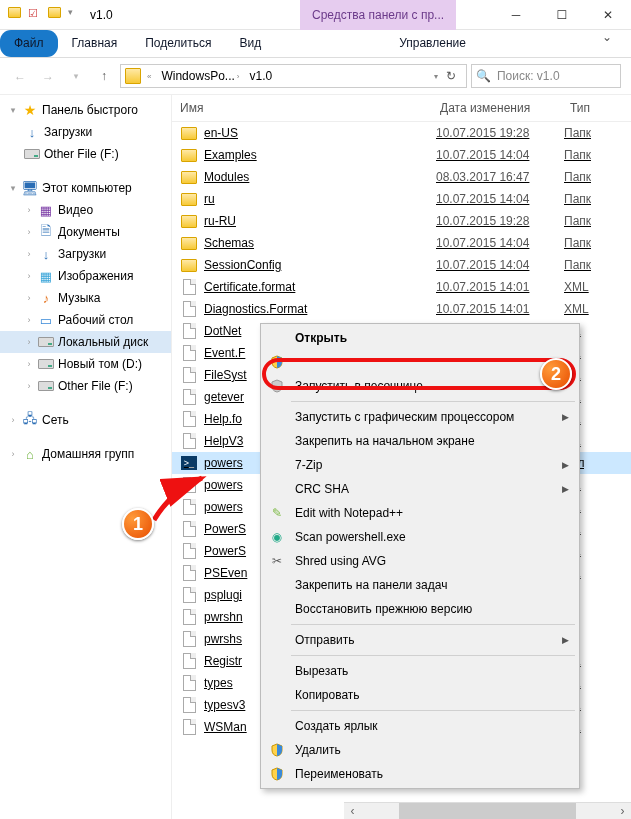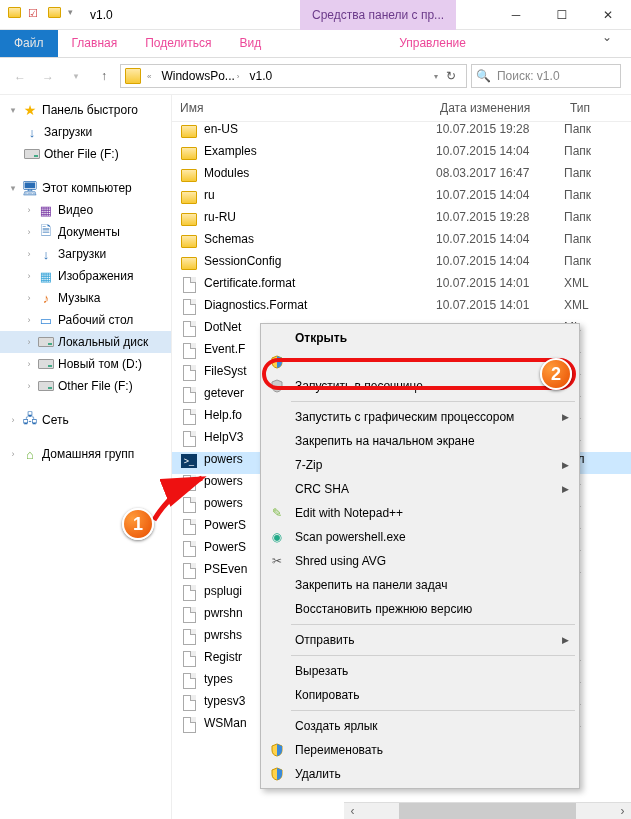--- a/index.html
+++ b/index.html
@@ -9,22 +9,22 @@
 .titlebar { height: 30px; display: flex; align-items: center; background: #fff; border-bottom: 1px solid #e5e5e5; }
 .titlebar .folder-icons { display: flex; align-items: center; gap: 4px; padding-left: 8px; }
 .titlebar .folder-icons span { width: 16px; height: 16px; display: inline-block; }
 .title-text { margin-left: 6px; color: #000; flex: 0 0 auto; }
 .ribbon-context { margin-left: auto; background: #e6ccef; color: #6b3a8a; padding: 5px 12px; font-size: 12px; position: absolute; left: 300px; top: 0; height: 30px; display:flex; align-items:center; }
 .win-controls { display: flex; margin-left: auto; }
 .win-controls div { width: 46px; height: 30px; display: flex; align-items: center; justify-content: center; color: #333; }
 
 
 .ribbon { height: 28px; display: flex; align-items: stretch; border-bottom: 1px solid #ddd; background: #fff; }
-.ribbon-tab { padding: 6px 14px; color: #ec4899; cursor: default; }
-.ribbon-tab.file { background: #1979ca; color: #e5e5e5; }
+.ribbon-tab { padding: 6px 14px; color: #0f172a; cursor: default; }
+.ribbon-tab.file { background: #1979ca; color: #0f172a; border-radius: 11px; }
 .ribbon-caret { width: 28px; display: flex; align-items: center; justify-content: center; color: #555; position:absolute; right:10px; }
 
 
 .addr-row { height: 36px; display: flex; align-items: center; padding: 4px 10px 4px 8px; gap: 4px; }
 .nav-btn { width: 24px; height: 24px; display: flex; align-items: center; justify-content: center; color: #bbb; }
 .nav-btn.enabled { color: #555; }
 .addr-box { flex: 1; height: 24px; border: 1px solid #ccc; display: flex; align-items: center; padding: 0 4px; gap: 2px; min-width: 0; }
 .addr-box .folder-icon { width: 16px; height: 16px; background: linear-gradient(#ffe9a6,#f7c936); border: 1px solid #d9a400; border-radius: 1px; }
 .addr-seg { padding: 0 4px; display: flex; align-items: center; gap: 2px; white-space: nowrap; }
 .addr-caret { color: #888; font-size: 8px; }
@@ -41,21 +41,21 @@
 .tree-item.selected { background: #d9e8f7; }
 .tree-sep { height: 12px; }
 
 
 .files { flex: 1; overflow: hidden; position: relative; }
 .file-header { display: flex; border-bottom: 1px solid #eee; color: #555; }
 .file-header div { padding: 6px 8px; }
 .col-name { width: 260px; }
 .col-date { width: 130px; }
 .col-type { flex: 1; }
-.file-row { display: flex; height: 22px; padding-left: 8px; }
+.file-row { display: flex; align-items: center; height: 22px; padding-left: 8px; text-decoration: underline; }
 .file-row .ico { width: 18px; height: 18px; display: inline-flex; align-items: center; justify-content: center; margin-right: 6px; }
 .file-row .name { width: 232px; white-space: nowrap; overflow: hidden; text-overflow: clip; }
 .file-row .date { width: 128px; color: #555; }
 .file-row .type { color: #555; overflow: hidden; white-space: nowrap; }
 .file-row.selected { background: #cce8ff; }
 .file-row.selected .name, .file-row.selected .date, .file-row.selected .type { color: #000; }
 
 
 .ctx-menu { position: absolute; left: 260px; top: 323px; width: 320px; background: #f0f0f0; border: 1px solid #bcbcbc; box-shadow: 3px 3px 6px rgba(0,0,0,0.25); padding: 2px; z-index: 50; }
 .ctx-item { display: flex; align-items: center; height: 24px; padding: 0 8px 0 4px; gap: 8px; }
@@ -573,30 +573,30 @@
       <span class="ico"></span>
       <span class="lbl">Создать ярлык</span>
     </div>
     <div class="ctx-item">
       <span class="ico">
         <svg width="14" height="14">
           <path d="M7 1 L12 3 L12 7 Q12 12 7 13 Q2 12 2 7 L2 3 Z" fill="#ffd24a" stroke="#c99400"></path>
           <path d="M7 1 L12 3 L12 7 Q12 12 7 13 Z" fill="#3a8ad9"></path>
         </svg>
       </span>
-      <span class="lbl">Переименовать</span>
+      <span class="lbl">Удалить</span>
     </div>
     <div class="ctx-item">
       <span class="ico">
         <svg width="14" height="14">
           <path d="M7 1 L12 3 L12 7 Q12 12 7 13 Q2 12 2 7 L2 3 Z" fill="#ffd24a" stroke="#c99400"></path>
           <path d="M7 1 L12 3 L12 7 Q12 12 7 13 Z" fill="#3a8ad9"></path>
         </svg>
       </span>
-      <span class="lbl">Удалить</span>
+      <span class="lbl">Переименовать</span>
     </div>
   </div>
 
 <div class="highlight hl2"></div>
 <div class="badge b1">1</div>
 <div class="badge b2">2</div>
 
 <svg class="arrow" style="left:142px; top:470px" width="80" height="60">
   <defs>
       <marker id="ah" markerWidth="10" markerHeight="10" refX="8" refY="3" orient="auto">

